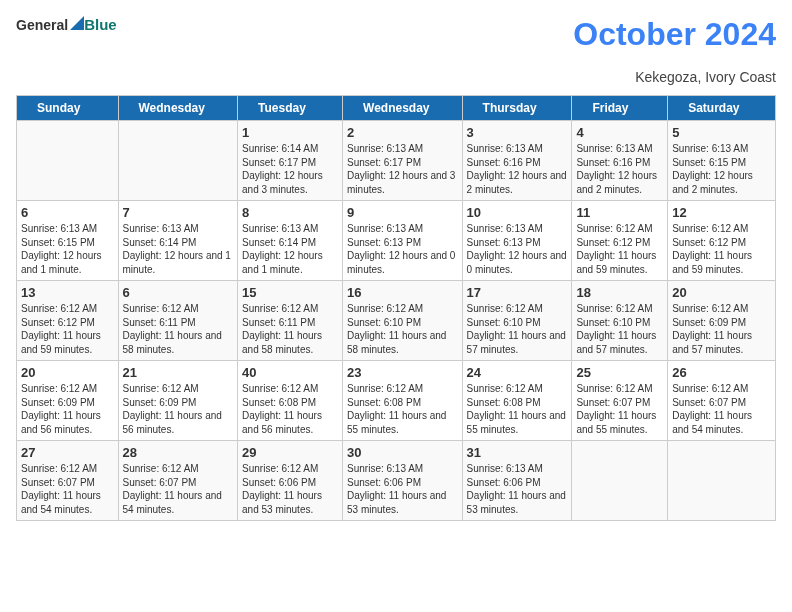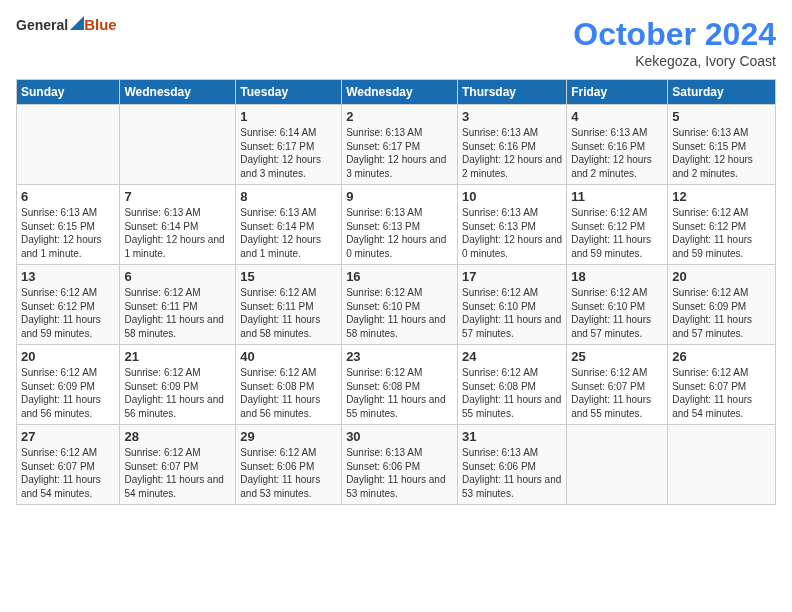--- a/index.html
+++ b/index.html
@@ -32,30 +32,31 @@
     }
     .title-block h1 {
       font-size: 32px;
       font-weight: bold;
       color: #3b82f6;
     }
     .title-block h2 {
       font-size: 14px;
       font-weight: normal;
       color: #444;
+      margin-top: 16px;
     }
     table {
       width: 100%;
       border-collapse: collapse;
       font-size: 11px;
     }
     thead tr th {
       background: #1a6cb0;
       color: #fff;
-      padding: 5px 4px;
+      padding: 5px 20px;
       text-align: left;
       font-size: 12px;
       font-weight: bold;
       border: 1px solid #ccc;
     }
     tbody tr td {
       border: 1px solid #ccc;
       vertical-align: top;
       padding: 4px 4px;
       color: #333;
@@ -87,21 +88,21 @@
   <div class="logo">
     <div class="logo-line">
       <span style="color:#333; font-size:14px; font-weight:bold;">General</span>
       <span style="display:inline-block; margin-left:2px; vertical-align:middle;">
         <svg width="14" height="14" viewBox="0 0 14 14">
             <polygon points="0,14 14,14 14,0" fill="#1a6cb0"></polygon>
           </svg>
       </span>
     </div>
     <div>
-      <span style="color:#c2410c; font-size:15px; font-weight:bold;">Blue</span>
+      <span style="color:#0f766e; font-size:15px; font-weight:bold;">Blue</span>
     </div>
   </div>
   <div class="title-block">
     <h1>October 2024</h1>
     <h2>Kekegoza, Ivory Coast</h2>
   </div>
 </div>
 
 <table>
   <thead>

